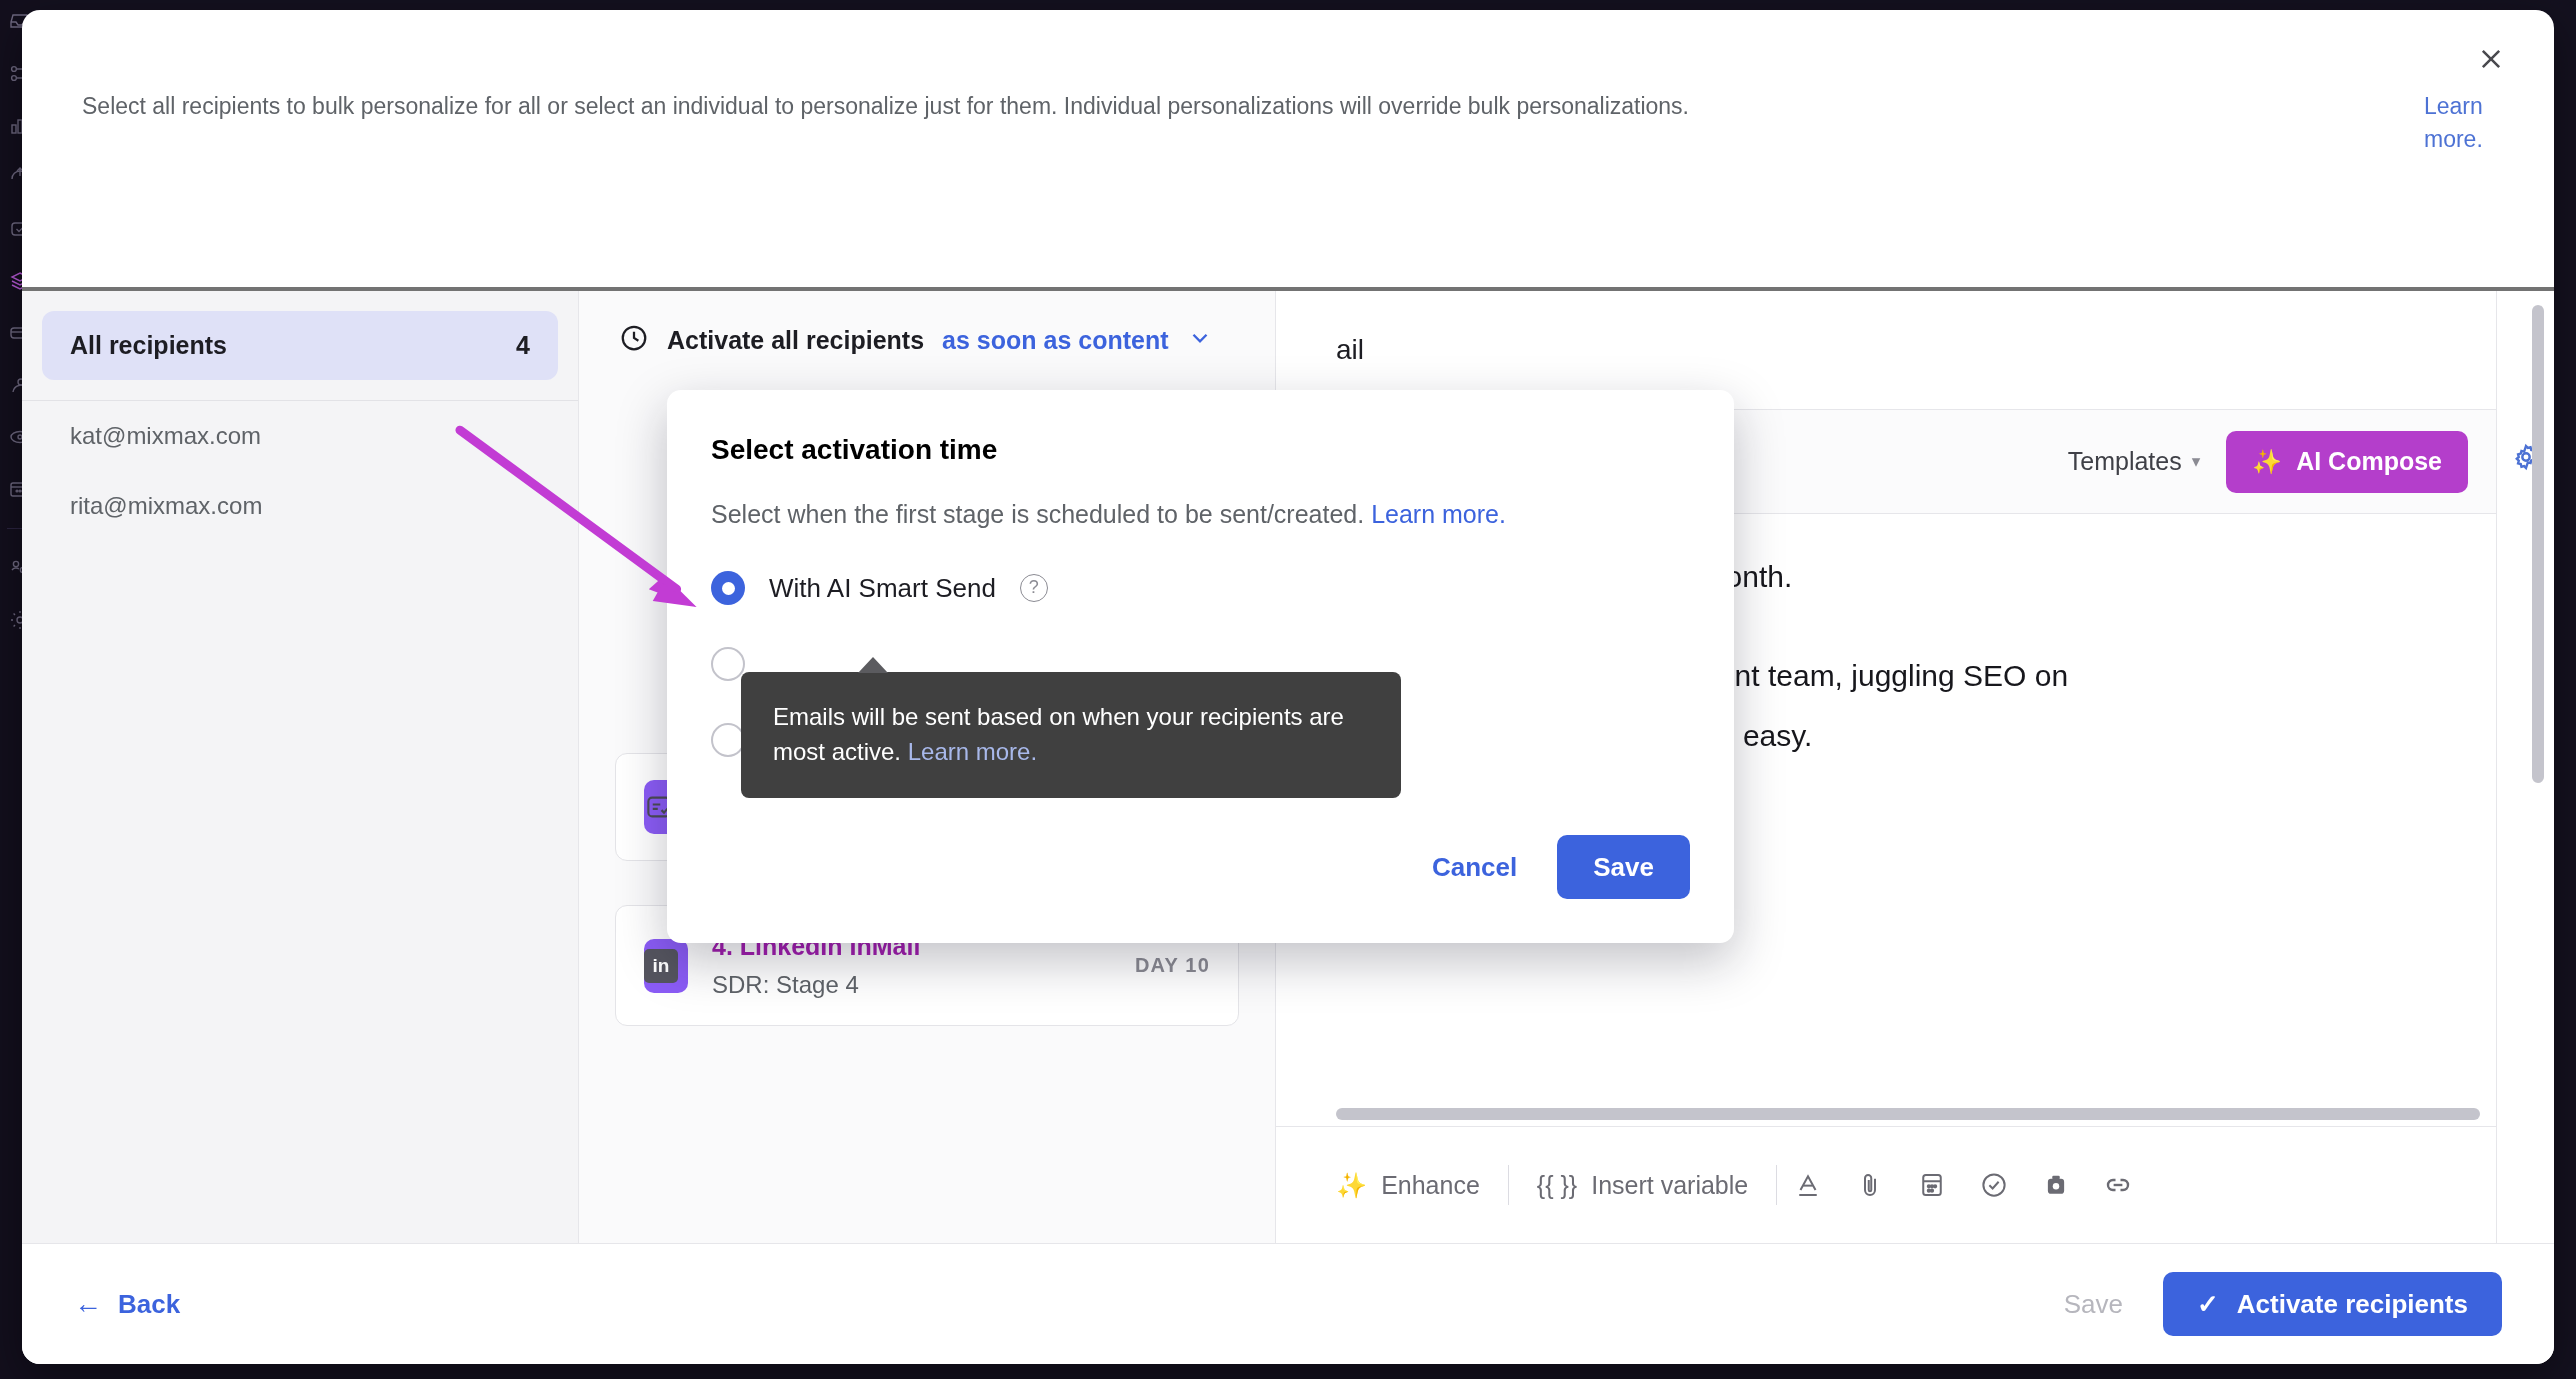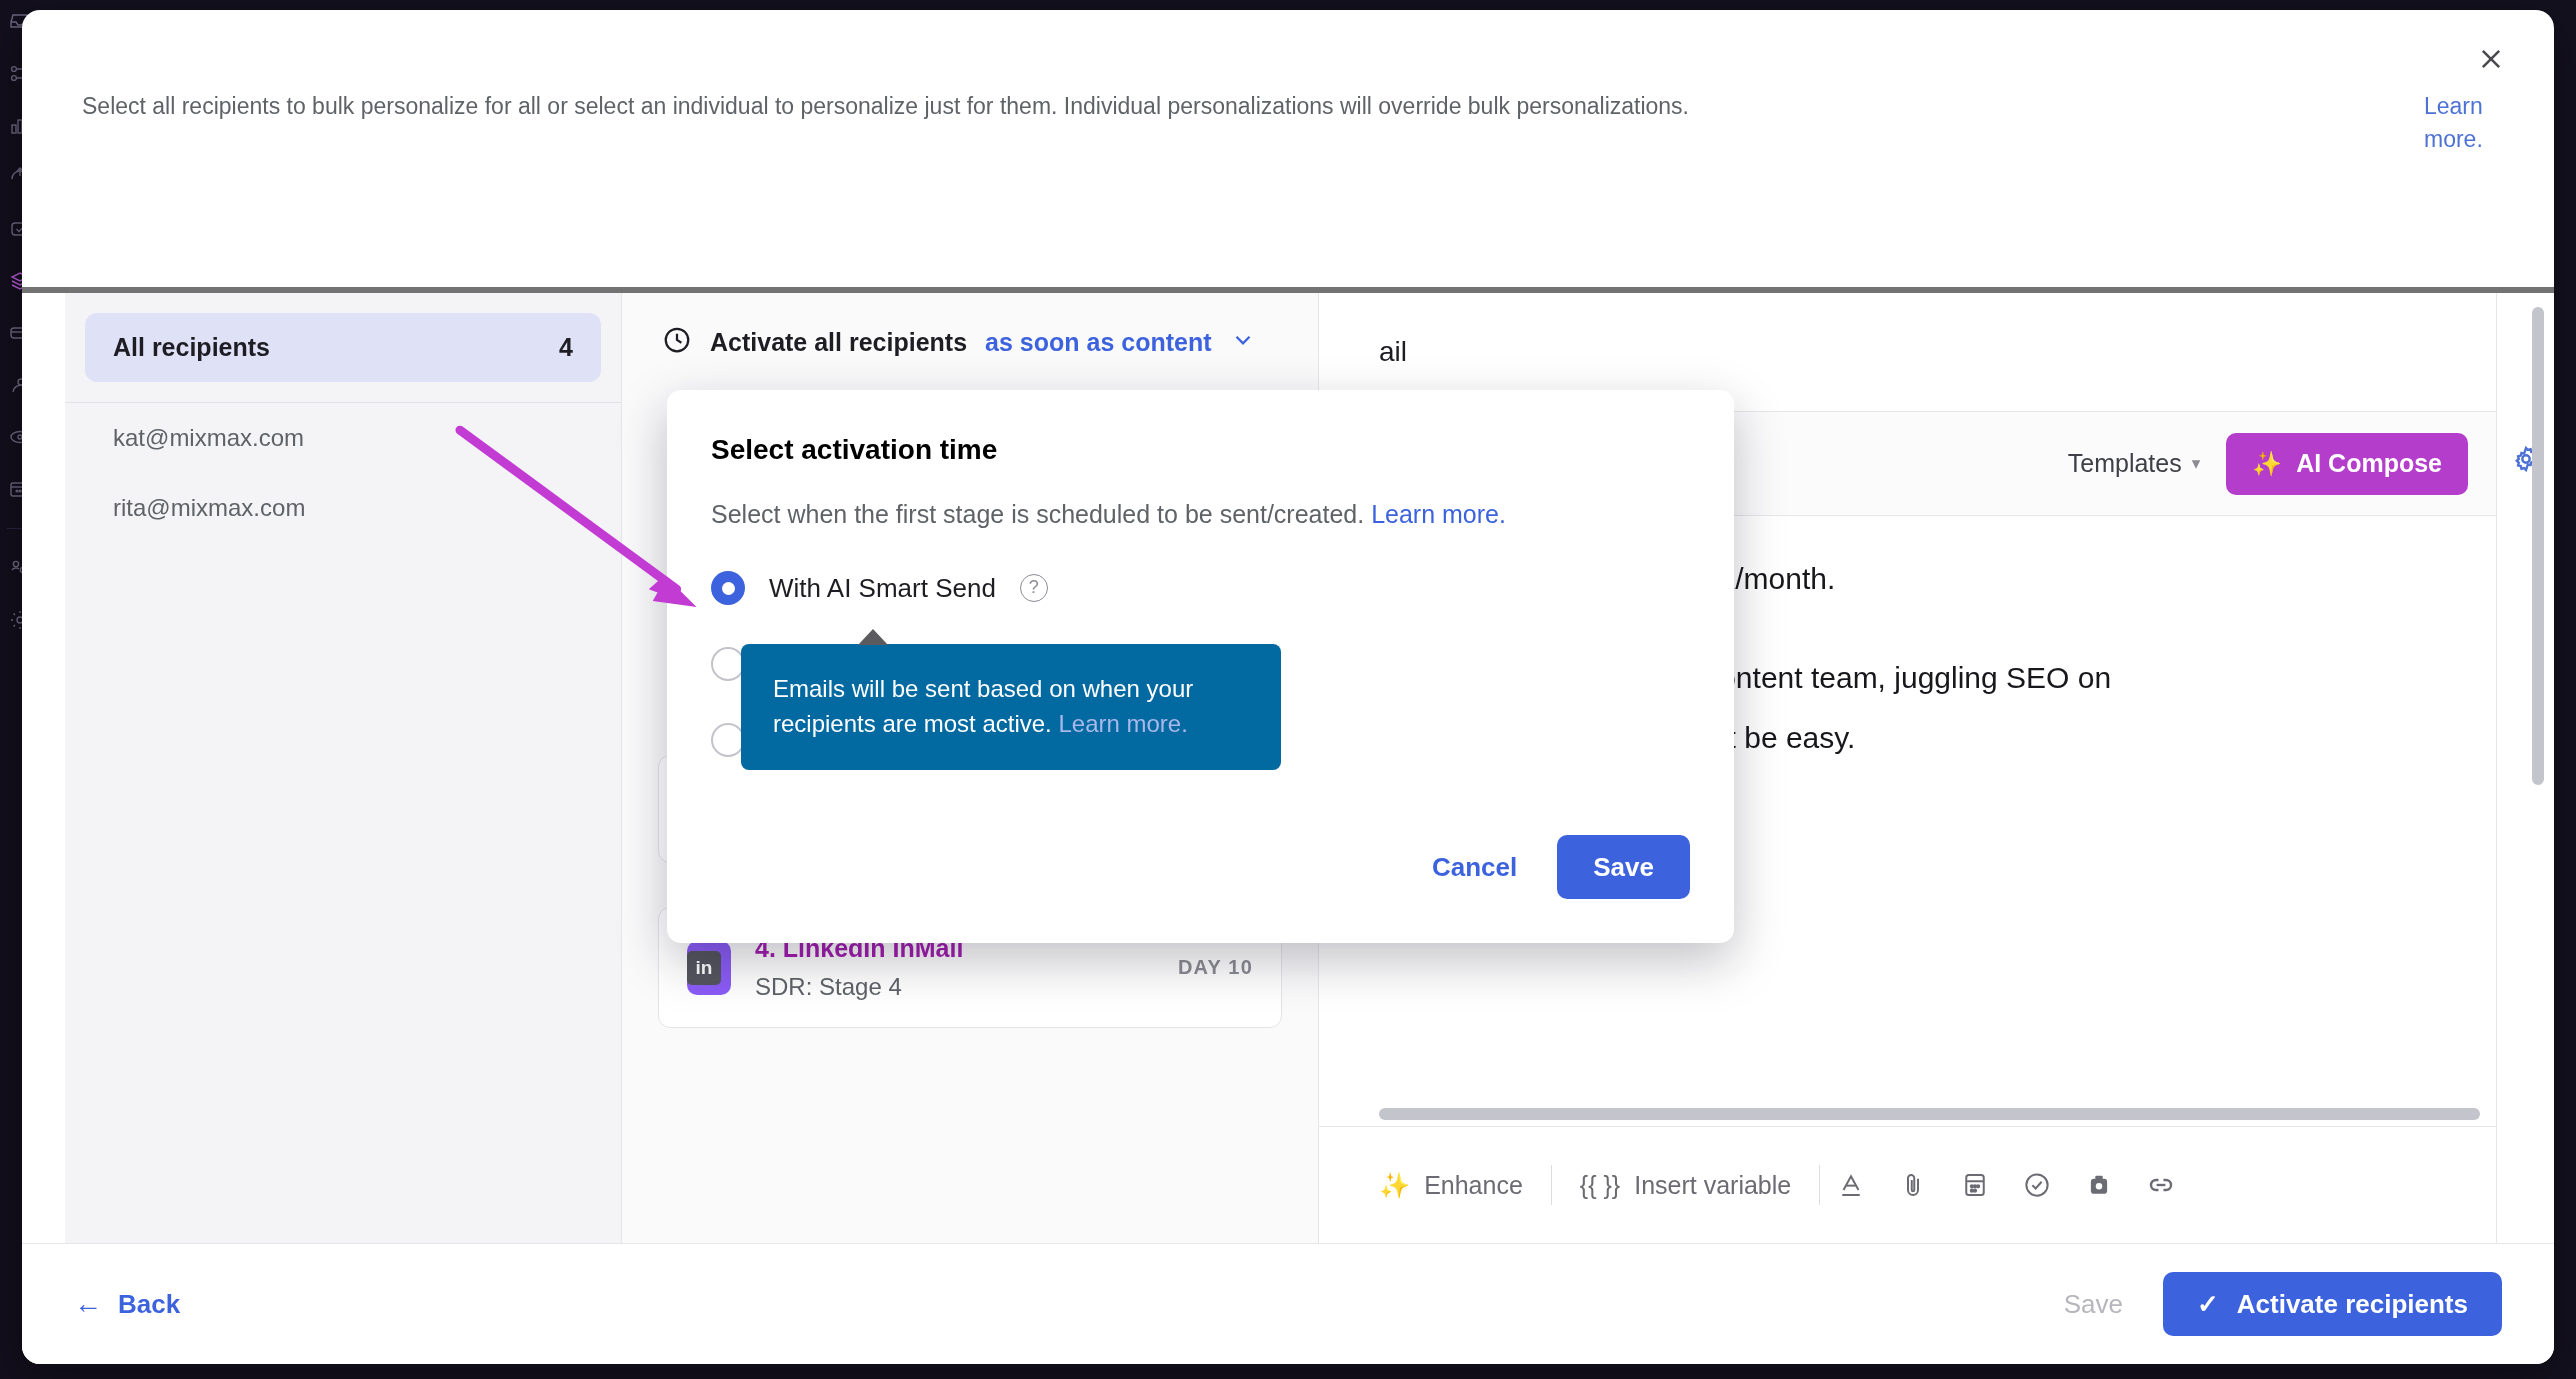--- a/index.html
+++ b/index.html
@@ -58,21 +58,21 @@
   #close-btn {
     position: absolute; right: 40px; top: 26px;
     width: 46px; height: 46px; border: 0; background: transparent;
     cursor: pointer; display: flex; align-items: center; justify-content: center;
   }
   #close-btn svg { width: 28px; height: 28px; stroke: #4a4a4f; stroke-width: 2.2; fill: none; }
 
   
   #dlg-body {
     position: absolute; left: 0; top: 277px; right: 0; bottom: 121px;
-    display: flex; border-top: 6px solid #737373; padding-left: 43px;
+    display: flex; border-top: 4px solid #737373;
   }
 
   
   #recipients-col {
     width: 557px; flex: none; background: #f4f4f6;
     border-right: 1px solid #e6e6ea;
     padding: 20px 20px 0 20px;
   }
   #all-recipients {
     display: flex; align-items: center; justify-content: space-between;
@@ -249,22 +249,22 @@
     cursor: pointer; font-family: "Liberation Sans", sans-serif;
   }
   #modal-save {
     background: #3c63dd; color: #fff; border: 0; border-radius: 10px;
     height: 64px; padding: 0 36px; font-size: 26px; font-weight: 700;
     cursor: pointer; font-family: "Liberation Sans", sans-serif;
   }
 
   
   #smart-send-tooltip {
-    position: absolute; left: 719px; top: 634px; width: 540px;
-    background: #0369a1; color: #fff; border-radius: 8px;
+    position: absolute; left: 719px; top: 662px; width: 660px;
+    background: #404040; color: #fff; border-radius: 8px;
     padding: 28px 32px; font-size: 24px; line-height: 1.45;
   }
   #smart-send-tooltip a { color: #a8b8ea; text-decoration: none; cursor: pointer; }
   #smart-send-tooltip::before {
     content: ""; position: absolute; top: -15px; left: 117px;
     border-left: 15px solid transparent; border-right: 15px solid transparent;
     border-bottom: 16px solid #5b5b5f;
   }
 
   

